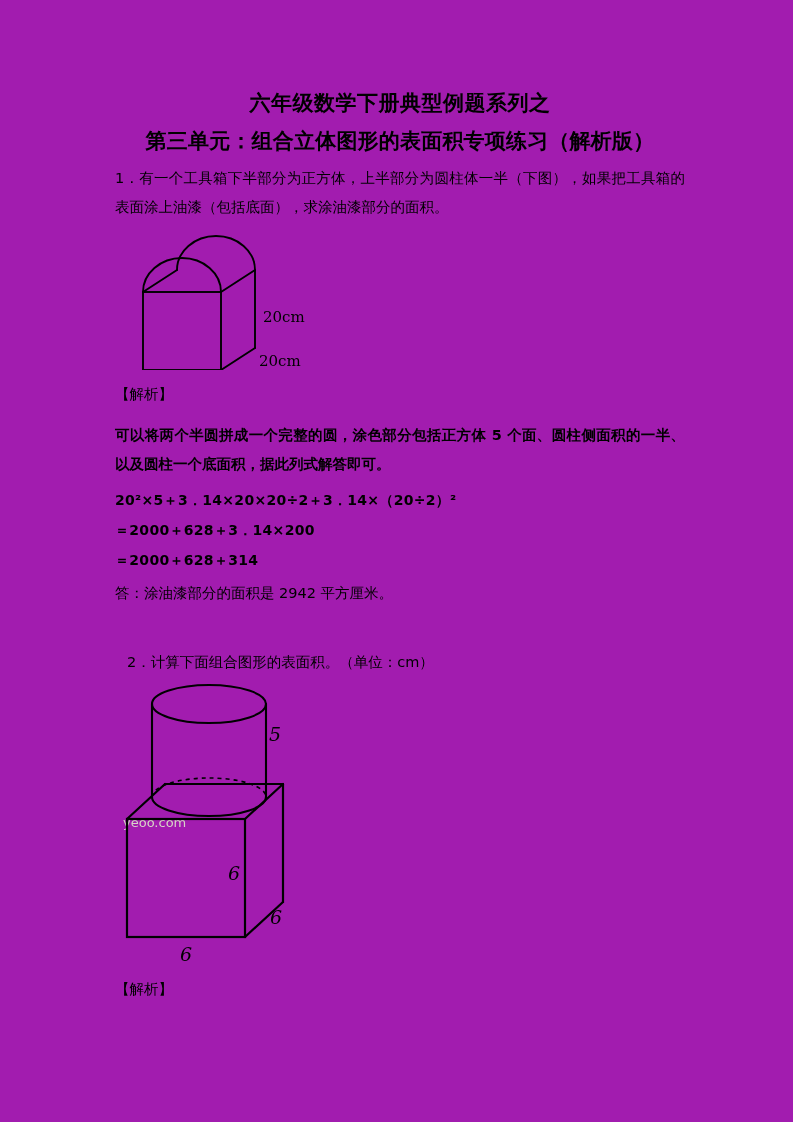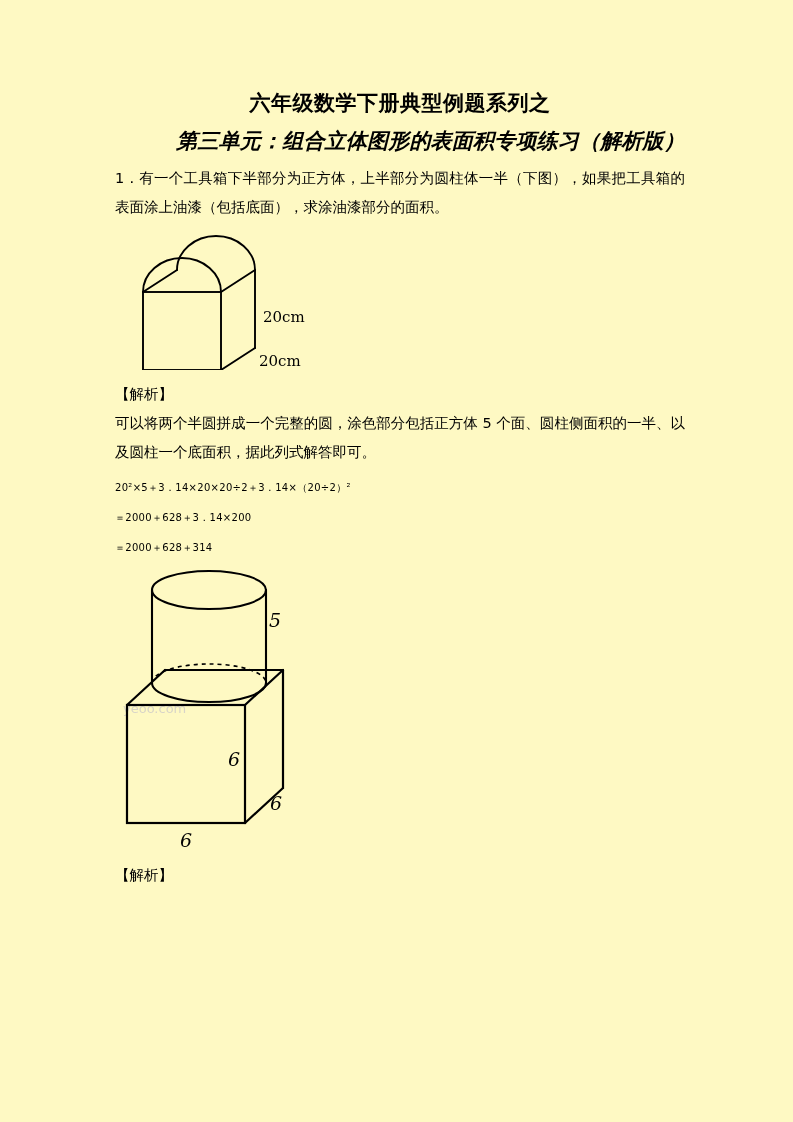--- a/index.html
+++ b/index.html
@@ -13,21 +13,21 @@
     position: relative;
     font-family: "Liberation Sans", "DejaVu Sans", sans-serif;
     color: #000000;
     overflow: hidden;
   }
   .page {
     position: absolute;
     left: 0; top: 0;
     width: 793px;
     height: 1122px;
-    background: #fef9c3;
+    background: #a21caf;
   }
   .content {
     position: absolute;
     left: 115px;
     top: 88px;
     width: 570px;
   }
 
   
   .title-1 {
@@ -37,48 +37,48 @@
     line-height: 30px;
     text-align: center;
     letter-spacing: 0.5px;
     white-space: nowrap;
   }
   .title-2 {
     font-family: "DejaVu Sans", sans-serif;
     font-weight: bold;
     font-size: 21px;
     line-height: 30px;
-    text-align: right;
+    text-align: center;
     letter-spacing: 0.2px;
     white-space: nowrap;
     margin-top: 8px;
-    font-style: italic;
   }
 
   
   .para {
     font-family: "DejaVu Sans", sans-serif;
     font-size: 14.5px;
     line-height: 29px;
     text-align: justify;
     margin-top: 8px;
   }
-  .para.tight { margin-top: 0; }
+  .para.tight { margin-top: 12px; font-weight: bold; }
   .label-line {
     font-family: "DejaVu Sans", sans-serif;
     font-size: 14.5px;
     line-height: 29px;
     margin-top: 6px;
   }
   .mathline {
     font-family: "DejaVu Sans", sans-serif;
-    font-size: 10px;
+    font-size: 14px;
     line-height: 30px;
     letter-spacing: 0.3px;
     white-space: nowrap;
+    font-weight: bold;
   }
   .answer {
     font-family: "DejaVu Sans", sans-serif;
     font-size: 14.5px;
     line-height: 29px;
     margin-top: 4px;
   }
   .q2 {
     font-family: "DejaVu Sans", sans-serif;
     font-size: 14.5px;
@@ -156,21 +156,23 @@
     </div>
 
     <div class="label-line">【解析】</div>
 
     <div class="para tight">可以将两个半圆拼成一个完整的圆，涂色部分包括正方体 5 个面、圆柱侧面积的一半、以及圆柱一个底面积，据此列式解答即可。</div>
 
     <div class="mathline" style="margin-top:6px;">20²×5＋3．14×20×20÷2＋3．14×（20÷2）²</div>
     <div class="mathline">＝2000＋628＋3．14×200</div>
     <div class="mathline">＝2000＋628＋314</div>
 
-
+    <div class="answer">答：涂油漆部分的面积是 2942 平方厘米。</div>
+
+    <div class="q2">2．计算下面组合图形的表面积。（单位：cm）</div>
 
     <div class="figure-2">
       <svg width="220" height="290" viewBox="0 0 220 290">
 
         <text class="watermark" x="6" y="148">yeoo.com</text>
 
         <g stroke="#000000" stroke-width="2.1" fill="none" stroke-linecap="round">
 
           <ellipse cx="92" cy="25" rx="57" ry="19"></ellipse>
 

